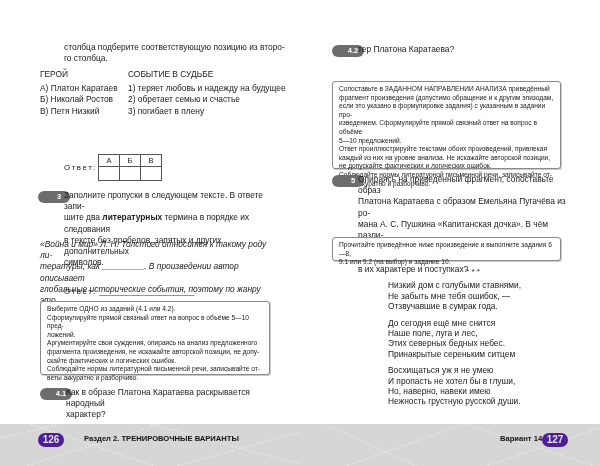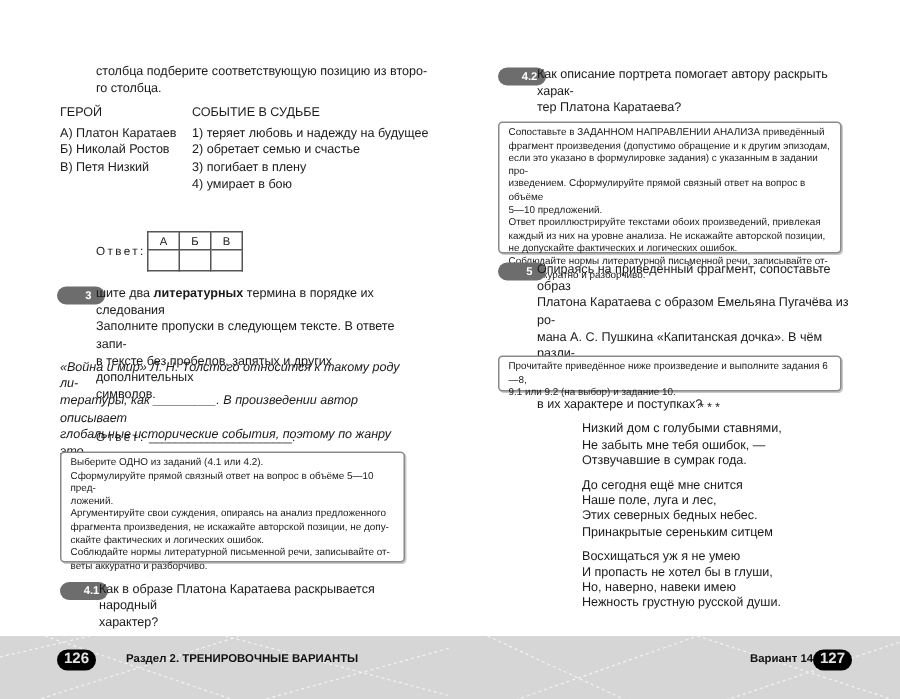--- a/index.html
+++ b/index.html
@@ -27,21 +27,21 @@
   table.ans { border-collapse:collapse; }
   table.ans td { border:1px solid #555; width:20px; height:11px; font-size:7.5px; text-align:center; padding:0; }
   .poem { font-size:8.4px; line-height:10.4px; }
   .stanza { margin-bottom:6px; }
   .footer {
     position:absolute; top:422px; height:44px; width:300px;
     background:#d6d6d6; overflow:hidden;
   }
   .footer svg { position:absolute; left:0; top:0; }
   .pagenum {
-    position:absolute; top:9px; width:26px; height:14px; border-radius:7px; background:#000000;
+    position:absolute; top:9px; width:26px; height:14px; border-radius:7px; background:#4c1d95;
     color:#e4e4e4; font-size:10px; font-weight:bold; line-height:14px; text-align:center;
   }
   .footer-title { position:absolute; top:10px; font-size:7.6px; font-weight:bold; color:#111; }
 </style>
 </head>
 <body>
 
 <div class="page left">
   <div class="abs txt" style="left:64px;top:40px;">
     <div>столбца подберите соответствующую позицию из второ-</div>
@@ -52,21 +52,20 @@
     <div style="margin-bottom:3px;">ГЕРОЙ</div>
     <div>А) Платон Каратаев</div>
     <div>Б) Николай Ростов</div>
     <div>В) Петя Низкий</div>
   </div>
   <div class="abs txt" style="left:128px;top:67px;">
     <div style="margin-bottom:3px;">СОБЫТИЕ В СУДЬБЕ</div>
     <div>1) теряет любовь и надежду на будущее</div>
     <div>2) обретает семью и счастье</div>
     <div>3) погибает в плену</div>
-    <div>4) умирает в бою</div>
   </div>
 
 
   <div class="abs answer-label" style="left:64px;top:161px;">Ответ:</div>
   <table class="ans abs" style="left:98px;top:152px;">
     <tbody>
         <tr>
       <td>А</td>
       <td>Б</td>
       <td>В</td>
@@ -74,22 +73,22 @@
     <tr>
       <td style="height:13px;"></td>
       <td></td>
       <td></td>
     </tr>
   </tbody>
     </table>
 
   <div class="badge" style="left:38px;top:189px;width:22px;">3</div>
   <div class="abs txt" style="left:64px;top:188px;width:210px;">
+    <div>Заполните пропуски в следующем тексте. В ответе запи-</div>
     <div><span>шите два </span><b>литературных</b><span> термина в порядке их следования</span></div>
-    <div>Заполните пропуски в следующем тексте. В ответе запи-</div>
     <div>в тексте без пробелов, запятых и других дополнительных</div>
     <div>символов.</div>
   </div>
 
   <div class="abs txt italic" style="left:40px;top:237px;width:236px;">
     <div>«Война и мир» Л. Н. Толстого относится к такому роду ли-</div>
     <div>тературы, как _________. В произведении автор описывает</div>
     <div>глобальные исторические события, поэтому по жанру это</div>
     <div>произведение считается __________.</div>
   </div>
@@ -127,21 +126,20 @@
       </g>
     </svg>
     <div class="pagenum" style="left:38px;">126</div>
     <div class="footer-title" style="left:68px;padding-left:16px;">Раздел 2. ТРЕНИРОВОЧНЫЕ ВАРИАНТЫ</div>
   </div>
 </div>
 
 <div class="page right">
   <div class="badge" style="left:32px;top:43px;width:22px;">4.2</div>
   <div class="abs txt" style="left:58px;top:42px;width:210px;">
-    <div>Как описание портрета помогает автору раскрыть харак-</div>
     <div>тер Платона Каратаева?</div>
   </div>
 
   <div class="box" style="left:32px;top:79px;width:229px;height:88px;">
     <p><span>Сопоставьте в </span><span>ЗАДАННОМ НАПРАВЛЕНИИ АНАЛИЗА</span><span> приведённый</span></p>
     <p>фрагмент произведения (допустимо обращение и к другим эпизодам,</p>
     <p>если это указано в формулировке задания) с указанным в задании про-</p>
     <p>изведением. Сформулируйте прямой связный ответ на вопрос в объёме</p>
     <p>5—10 предложений.</p>
     <p>Ответ проиллюстрируйте текстами обоих произведений, привлекая</p>

